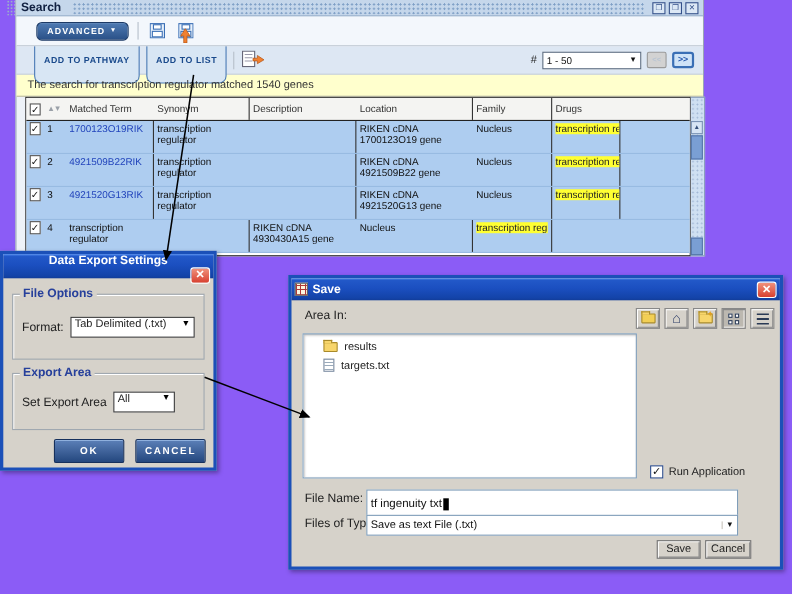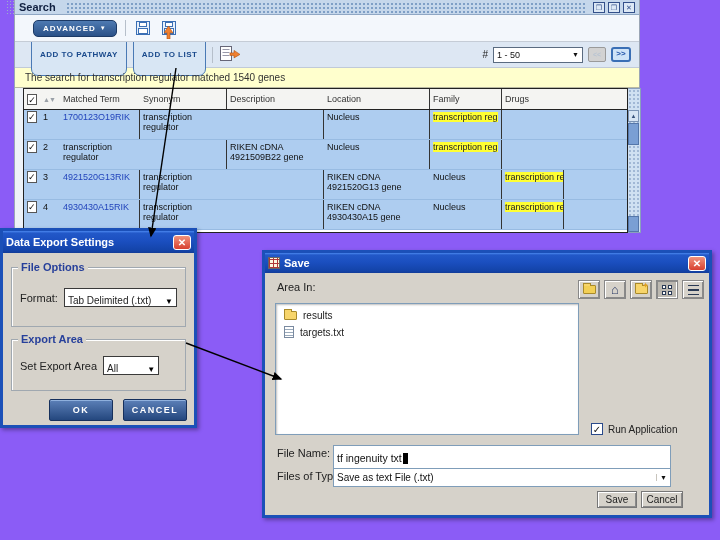--- a/index.html
+++ b/index.html
@@ -64,27 +64,27 @@
 
   
   .xpdlg{position:absolute;border:3px solid #1b50b8;background:#d6d2ca;box-shadow:2px 2px 4px rgba(0,0,0,.35);}
   .xptitle{background:linear-gradient(180deg,#4a86ee 0%,#2258c8 10%,#1b4fc0 45%,#1343a8 90%,#123c98 100%);
            color:#fff;font-weight:bold;display:flex;align-items:center;padding:0 3px;}
   .xclose{margin-left:auto;width:18px;height:15px;background:linear-gradient(180deg,#f0927c,#d84030);
           border:1px solid #fff;border-radius:3px;color:#fff;font-size:10px;font-weight:bold;
           text-align:center;line-height:13px;}
   
   .exp{left:0;top:228px;width:197px;height:200px;}
-  .exp .xptitle{height:22px;font-size:11px;}
+  .exp .xptitle{height:22px;font-size:11px;flex-direction:column;}
   .grp{position:absolute;left:8px;right:8px;border:1px solid #a0a8b0;
        box-shadow:inset 1px 1px 0 #fff;}
   .grp .leg{position:absolute;top:-7px;left:6px;background:#d6d2ca;padding:0 3px;
             color:#27409b;font-size:11px;font-weight:bold;}
   .frow{display:flex;align-items:center;gap:6px;padding:0 8px;font-size:11px;color:#222;}
-  .sel{background:#fff;border:1px solid #3a3a3a;height:19px;display:flex;align-items:flex-end;
+  .sel{background:#fff;border:1px solid #3a3a3a;height:19px;display:flex;align-items:flex-start;
        font-size:10px;padding:0 3px;gap:4px;}
   .sel .arr{margin-left:auto;font-size:8px;color:#000;}
   .btn-navy{background:linear-gradient(180deg,#5c80b8,#24477e);border:1px solid #16305c;
             box-shadow:inset 0 1px 0 #8fb0dd;color:#fff;font-size:9px;font-weight:bold;
             letter-spacing:1.5px;padding:5px 0;text-align:center;border-radius:2px;position:absolute;}
   
   .save{left:262px;top:250px;width:450px;height:268px;}
   .save .xptitle{height:20px;font-size:11px;gap:4px;}
   .doc-ic{width:12px;height:12px;background:
       repeating-linear-gradient(0deg,#b03838 0 1px,transparent 1px 4px),
@@ -98,21 +98,21 @@
         box-shadow:inset 1px 1px 0 #fff,inset -1px -1px 0 #8a8a8a;display:flex;
         align-items:center;justify-content:center;}
   .xbtn.pressed{background:#bcb8b0;box-shadow:inset 1px 1px 0 #8a8a8a,inset -1px -1px 0 #fff;}
   .folder{width:13px;height:9px;background:#f7d56b;border:1px solid #a98a2a;border-radius:1px;
           position:relative;display:inline-block;}
   .folder:before{content:"";position:absolute;top:-3px;left:-1px;width:6px;height:2px;
           background:#f7d56b;border:1px solid #a98a2a;border-bottom:none;}
   .ficon{width:10px;height:12px;background:#fff;border:1px solid #7a8aa0;display:inline-block;
          background-image:repeating-linear-gradient(180deg,transparent 0 2px,#9aaabb 2px 3px);}
   .flist{position:absolute;left:10px;top:50px;width:304px;height:132px;background:#fff;
-         border:1px solid #7f9db9;box-shadow:inset 1px 1px 2px rgba(0,0,0,.25);padding:6px 8px;}
+         border:1px solid #7f9db9;box-shadow:inset 1px 1px 2px rgba(0,0,0,.25);padding:6px 18px;}
   .fitem{display:flex;align-items:center;gap:6px;font-size:10px;color:#222;margin-bottom:5px;}
   .xcb{width:12px;height:12px;background:#fff;border:1px solid #2a4a8a;font-size:10px;
        line-height:11px;text-align:center;color:#111;}
   .input{background:#fff;border:1px solid #7f9db9;height:17px;display:flex;align-items:center;
          font-size:10.5px;padding:12px 3px;}
   .caret{display:inline-block;width:5px;height:11px;background:#000;margin-left:1px;}
   .gbtn{background:#d6d2ca;border:1px solid #777;box-shadow:inset 1px 1px 0 #fff,inset -1px -1px 0 #8a8a8a;
         font-size:10px;color:#222;text-align:center;position:absolute;height:17px;line-height:15px;}
   .grid4{display:grid;grid-template-columns:4px 4px;grid-gap:2px;}
   .grid4 span{width:4px;height:4px;background:#fff;border:1px solid #2a3a55;}
@@ -204,28 +204,30 @@
           <div class="bR">Family</div>
           <div>Drugs</div>
         </div>
 
         <div class="trow tbody">
           <div><span class="cb">✓</span></div>
           <div>1</div>
           <div class="bR"><span class="gname">1700123O19RIK</span></div>
           <div>transcription regulator</div>
           <div class="bR"></div>
+          <div>RIKEN cDNA 1700123O19 gene</div>
           <div class="bR">Nucleus</div>
           <div class="bR"><span class="famhl">transcription reg</span></div>
           <div></div>
         </div>
 
         <div class="trow tbody">
           <div><span class="cb">✓</span></div>
           <div>2</div>
+          <div class="bR"><span class="gname">4921509B22RIK</span></div>
           <div>transcription regulator</div>
           <div class="bR"></div>
           <div>RIKEN cDNA 4921509B22 gene</div>
           <div class="bR">Nucleus</div>
           <div class="bR"><span class="famhl">transcription reg</span></div>
           <div></div>
         </div>
 
         <div class="trow tbody">
           <div><span class="cb">✓</span></div>
@@ -235,21 +237,20 @@
           <div class="bR"></div>
           <div>RIKEN cDNA 4921520G13 gene</div>
           <div class="bR">Nucleus</div>
           <div class="bR"><span class="famhl">transcription reg</span></div>
           <div></div>
         </div>
 
         <div class="trow tbody">
           <div><span class="cb">✓</span></div>
           <div>4</div>
-          <div class="bR"><span class="gname">4930430A15RIK</span></div>
           <div>transcription regulator</div>
           <div class="bR"></div>
           <div>RIKEN cDNA 4930430A15 gene</div>
           <div class="bR">Nucleus</div>
           <div class="bR"><span class="famhl">transcription reg</span></div>
           <div></div>
         </div>
       </div>
       <div class="sbar">
         <span class="sb-up">▲</span>

